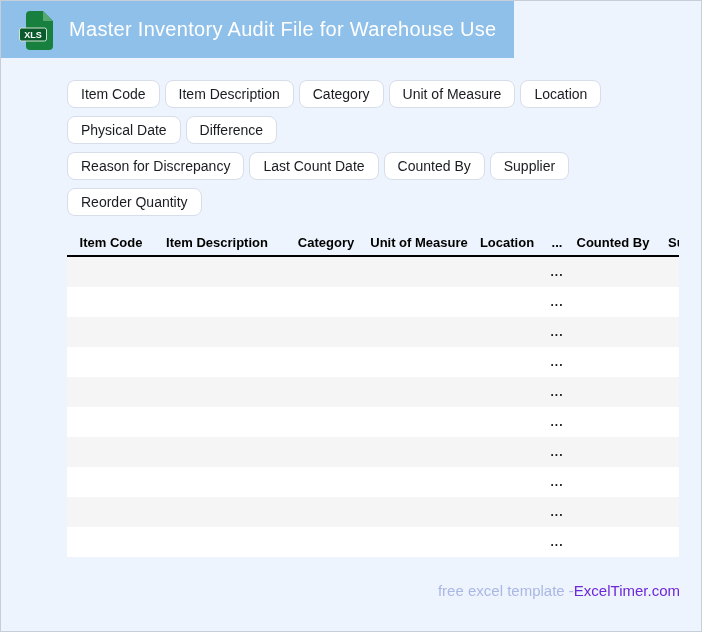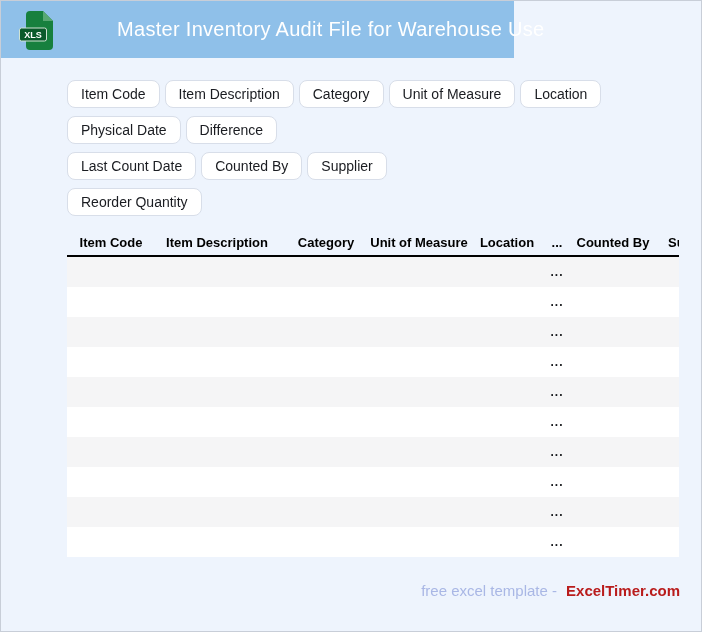--- a/index.html
+++ b/index.html
@@ -5,21 +5,21 @@
   * { margin:0; padding:0; box-sizing:border-box; }
   html,body { width:702px; height:632px; }
   .canvas {
     position:relative; width:702px; height:632px;
     background:#EEF4FD; border:1px solid #C8CED8; overflow:hidden;
     font-family:"Liberation Sans", sans-serif;
   }
   
   .banner {
     position:absolute; left:0; top:0; width:513px; height:57px;
-    background:#8FC0E9; display:flex; align-items:center;gap:48px;
+    background:#8FC0E9; display:flex; align-items:center;
   }
   .file-icon { margin:0 13px 0 17px; display:block; flex:0 0 auto; }
   .banner h1 {
     font-size:20px; font-weight:500; color:#FFFFFF; letter-spacing:.3px;
     white-space:nowrap;
   }
   
   .chips {
     position:absolute; left:66px; top:79px; width:622px;
     display:flex; flex-wrap:wrap; gap:4px 5px; align-content:flex-start;
@@ -45,21 +45,21 @@
   .tbody .row:nth-child(odd) { background:#F5F5F6; }
   .row .more {
     position:absolute; left:490px; top:50%; transform:translate(-50%,-50%);
     font-size:12px; font-weight:bold; color:#16181C; letter-spacing:1px;
   }
   
   .footer {
     position:absolute; right:21px; top:581px; font-size:15px; color:#A9B7E5;
     white-space:nowrap;
   }
-  .footer .brand { font-weight:bold; color:#b91c1c; margin-left:9px; text-decoration:none; cursor:pointer; }
+  .footer .brand { font-weight:normal; color:#6d28d9; text-decoration:none; cursor:pointer; }
 </style>
 </head>
 <body>
 
 <div class="canvas">
 
   <header class="banner">
     <svg class="file-icon" width="38" height="42" viewBox="0 0 38 42" xmlns="http://www.w3.org/2000/svg">
       <path d="M12 2 h13 l10 10 v25 q0 4 -4 4 H12 q-4 0 -4 -4 V6 q0 -4 4 -4 z" fill="#17803E"></path>
       <path d="M25 2 l10 10 h-10 z" fill="#58A873"></path>
@@ -72,20 +72,21 @@
   <div class="chips">
     <span class="chip">Item Code</span>
     <span class="chip">Item Description</span>
     <span class="chip">Category</span>
     <span class="chip">Unit of Measure</span>
     <span class="chip">Location</span>
     <span class="flex-break"></span>
     <span class="chip">Physical Date</span>
     <span class="chip">Difference</span>
     <span class="flex-break"></span>
+    <span class="chip">Reason for Discrepancy</span>
     <span class="chip">Last Count Date</span>
     <span class="chip">Counted By</span>
     <span class="chip">Supplier</span>
     <span class="flex-break"></span>
     <span class="chip">Reorder Quantity</span>
   </div>
 
   <div class="table">
     <div class="thead">
       <span class="th c1">Item Code</span>

